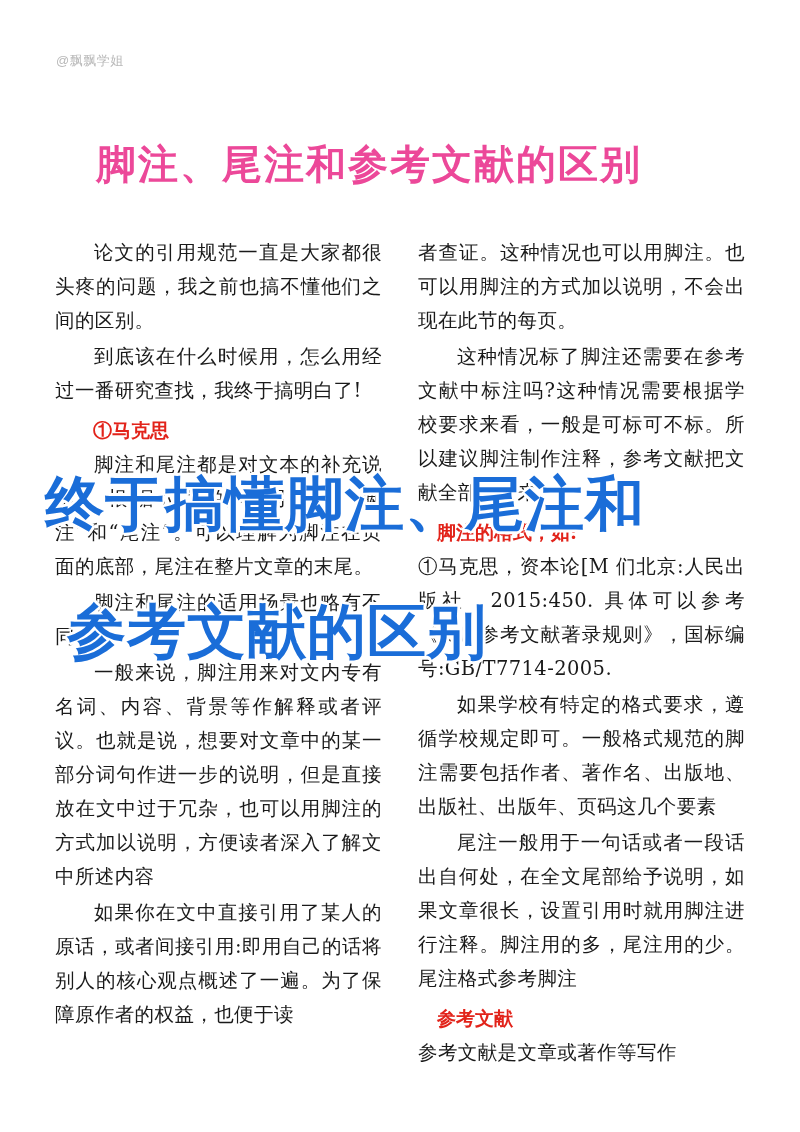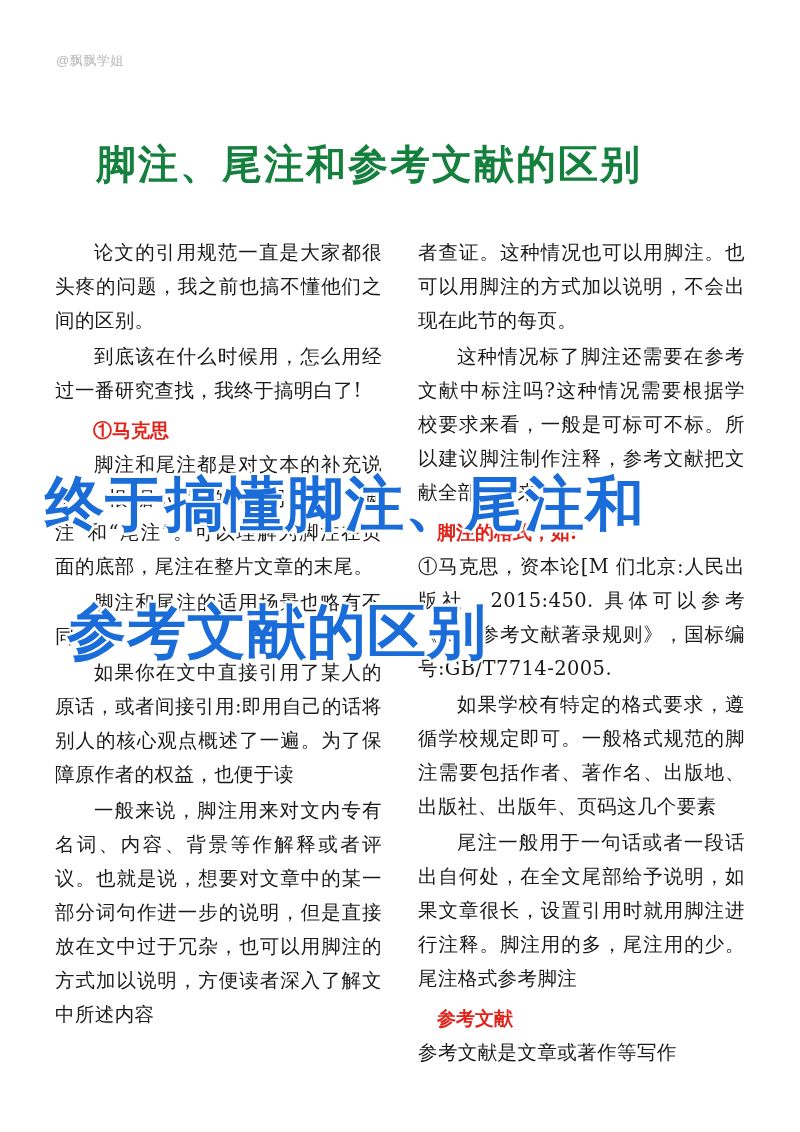--- a/index.html
+++ b/index.html
@@ -29,21 +29,21 @@
     letter-spacing: 0.5px;
   }
   .doc-title {
     position: absolute;
     top: 110px;
     left: 0;
     width: 738px;
     text-align: center;
     font-size: 40px;
     font-weight: bold;
-    color: #15803d;
+    color: #ec4899;
     letter-spacing: 2px;
     font-family: "DejaVu Serif", serif;
   }
   .columns {
     position: absolute;
     top: 236px;
     left: 55px;
     width: 690px;
     display: flex;
     gap: 36px;
@@ -109,22 +109,22 @@
   <h1 class="doc-title">脚注、尾注和参考文献的区别</h1>
 
   <div class="columns">
 
     <div class="col">
       <p class="para">论文的引用规范一直是大家都很头疼的问题，我之前也搞不懂他们之间的区别。</p>
       <p class="para">到底该在什么时候用，怎么用经过一番研究查找，我终于搞明白了!</p>
       <p class="redhead">①马克思</p>
       <p class="para">脚注和尾注都是对文本的补充说明。根据位置的不同分为“脚注”和“尾注”。可以理解为脚注在页面的底部，尾注在整片文章的末尾。</p>
       <p class="para">脚注和尾注的适用场景也略有不同。</p>
+      <p class="para">一般来说，脚注用来对文内专有名词、内容、背景等作解释或者评议。也就是说，想要对文章中的某一部分词句作进一步的说明，但是直接放在文中过于冗杂，也可以用脚注的方式加以说明，方便读者深入了解文中所述内容</p>
       <p class="para">如果你在文中直接引用了某人的原话，或者间接引用:即用自己的话将别人的核心观点概述了一遍。为了保障原作者的权益，也便于读</p>
-      <p class="para">一般来说，脚注用来对文内专有名词、内容、背景等作解释或者评议。也就是说，想要对文章中的某一部分词句作进一步的说明，但是直接放在文中过于冗杂，也可以用脚注的方式加以说明，方便读者深入了解文中所述内容</p>
     </div>
 
     <div class="col">
       <p class="para noindent">者查证。这种情况也可以用脚注。也可以用脚注的方式加以说明，不会出现在此节的每页。</p>
       <p class="para">这种情况标了脚注还需要在参考文献中标注吗?这种情况需要根据学校要求来看，一般是可标可不标。所以建议脚注制作注释，参考文献把文献全部列出来。</p>
       <p class="redhead small-indent">脚注的格式，如:</p>
       <p class="para noindent">①马克思，资本论[M 们北京:人民出版社，2015:450. 具体可以参考《文后参考文献著录规则》，国标编号:GB/T7714-2005.</p>
       <p class="para">如果学校有特定的格式要求，遵循学校规定即可。一般格式规范的脚注需要包括作者、著作名、出版地、出版社、出版年、页码这几个要素</p>
       <p class="para">尾注一般用于一句话或者一段话出自何处，在全文尾部给予说明，如果文章很长，设置引用时就用脚注进行注释。脚注用的多，尾注用的少。尾注格式参考脚注</p>
       <p class="redhead small-indent">参考文献</p>

